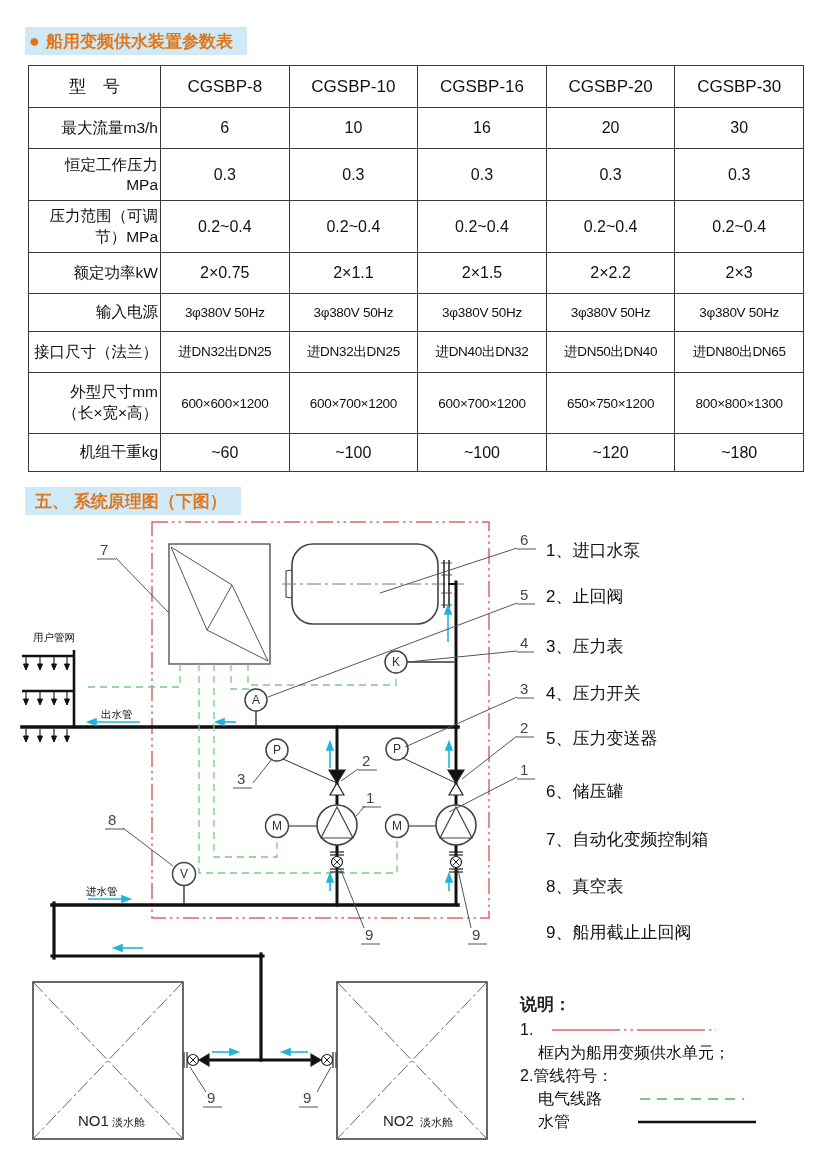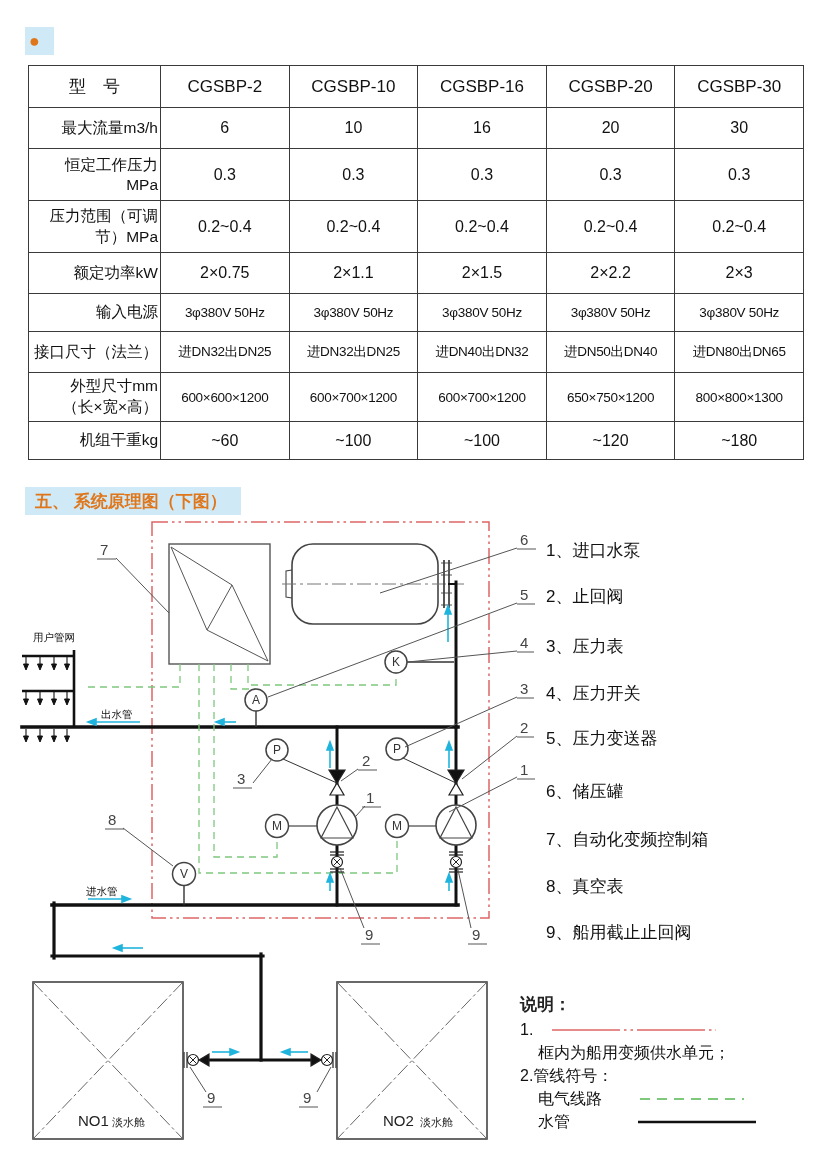--- a/index.html
+++ b/index.html
@@ -24,27 +24,28 @@
   text.note{font-size:16px;fill:#111;}
   text.tinylbl{font-size:10.5px;fill:#111;}
 </style>
 </head>
 <body>
 
 <div id="page">
 
   <div class="hl-title" style="left:25px;top:27px;">
     <span class="bullet">●</span>
+    <span>船用变频供水装置参数表</span>
   </div>
 
   <table id="params">
     <tbody>
         <tr style="height:42px">
       <th style="width: 127px; font-family: Liberation Mono, monospace;">型　号</th>
-      <th>CGSBP-2</th>
+      <th>CGSBP-8</th>
       <th>CGSBP-10</th>
       <th>CGSBP-16</th>
       <th>CGSBP-20</th>
       <th>CGSBP-30</th>
     </tr>
     <tr style="height:41px">
       <td class="lbl" style="width: 127px;">最大流量m3/h</td>
       <td>6</td>
       <td>10</td>
       <td>16</td>
@@ -86,21 +87,21 @@
       <td>3φ380V 50Hz</td>
     </tr>
     <tr style="height:41px" class="small">
       <td class="lbl" style="width: 127px;">接口尺寸（法兰）</td>
       <td>进DN32出DN25</td>
       <td>进DN32出DN25</td>
       <td>进DN40出DN32</td>
       <td>进DN50出DN40</td>
       <td>进DN80出DN65</td>
     </tr>
-    <tr style="height:49px" class="small">
+    <tr style="height:61px" class="small">
       <td class="lbl" style="width: 127px;">外型尺寸mm
 （长×宽×高）</td>
       <td>600×600×1200</td>
       <td>600×700×1200</td>
       <td>600×700×1200</td>
       <td>650×750×1200</td>
       <td>800×800×1300</td>
     </tr>
     <tr style="height:38px">
       <td class="lbl" style="width: 127px;">机组干重kg</td>

